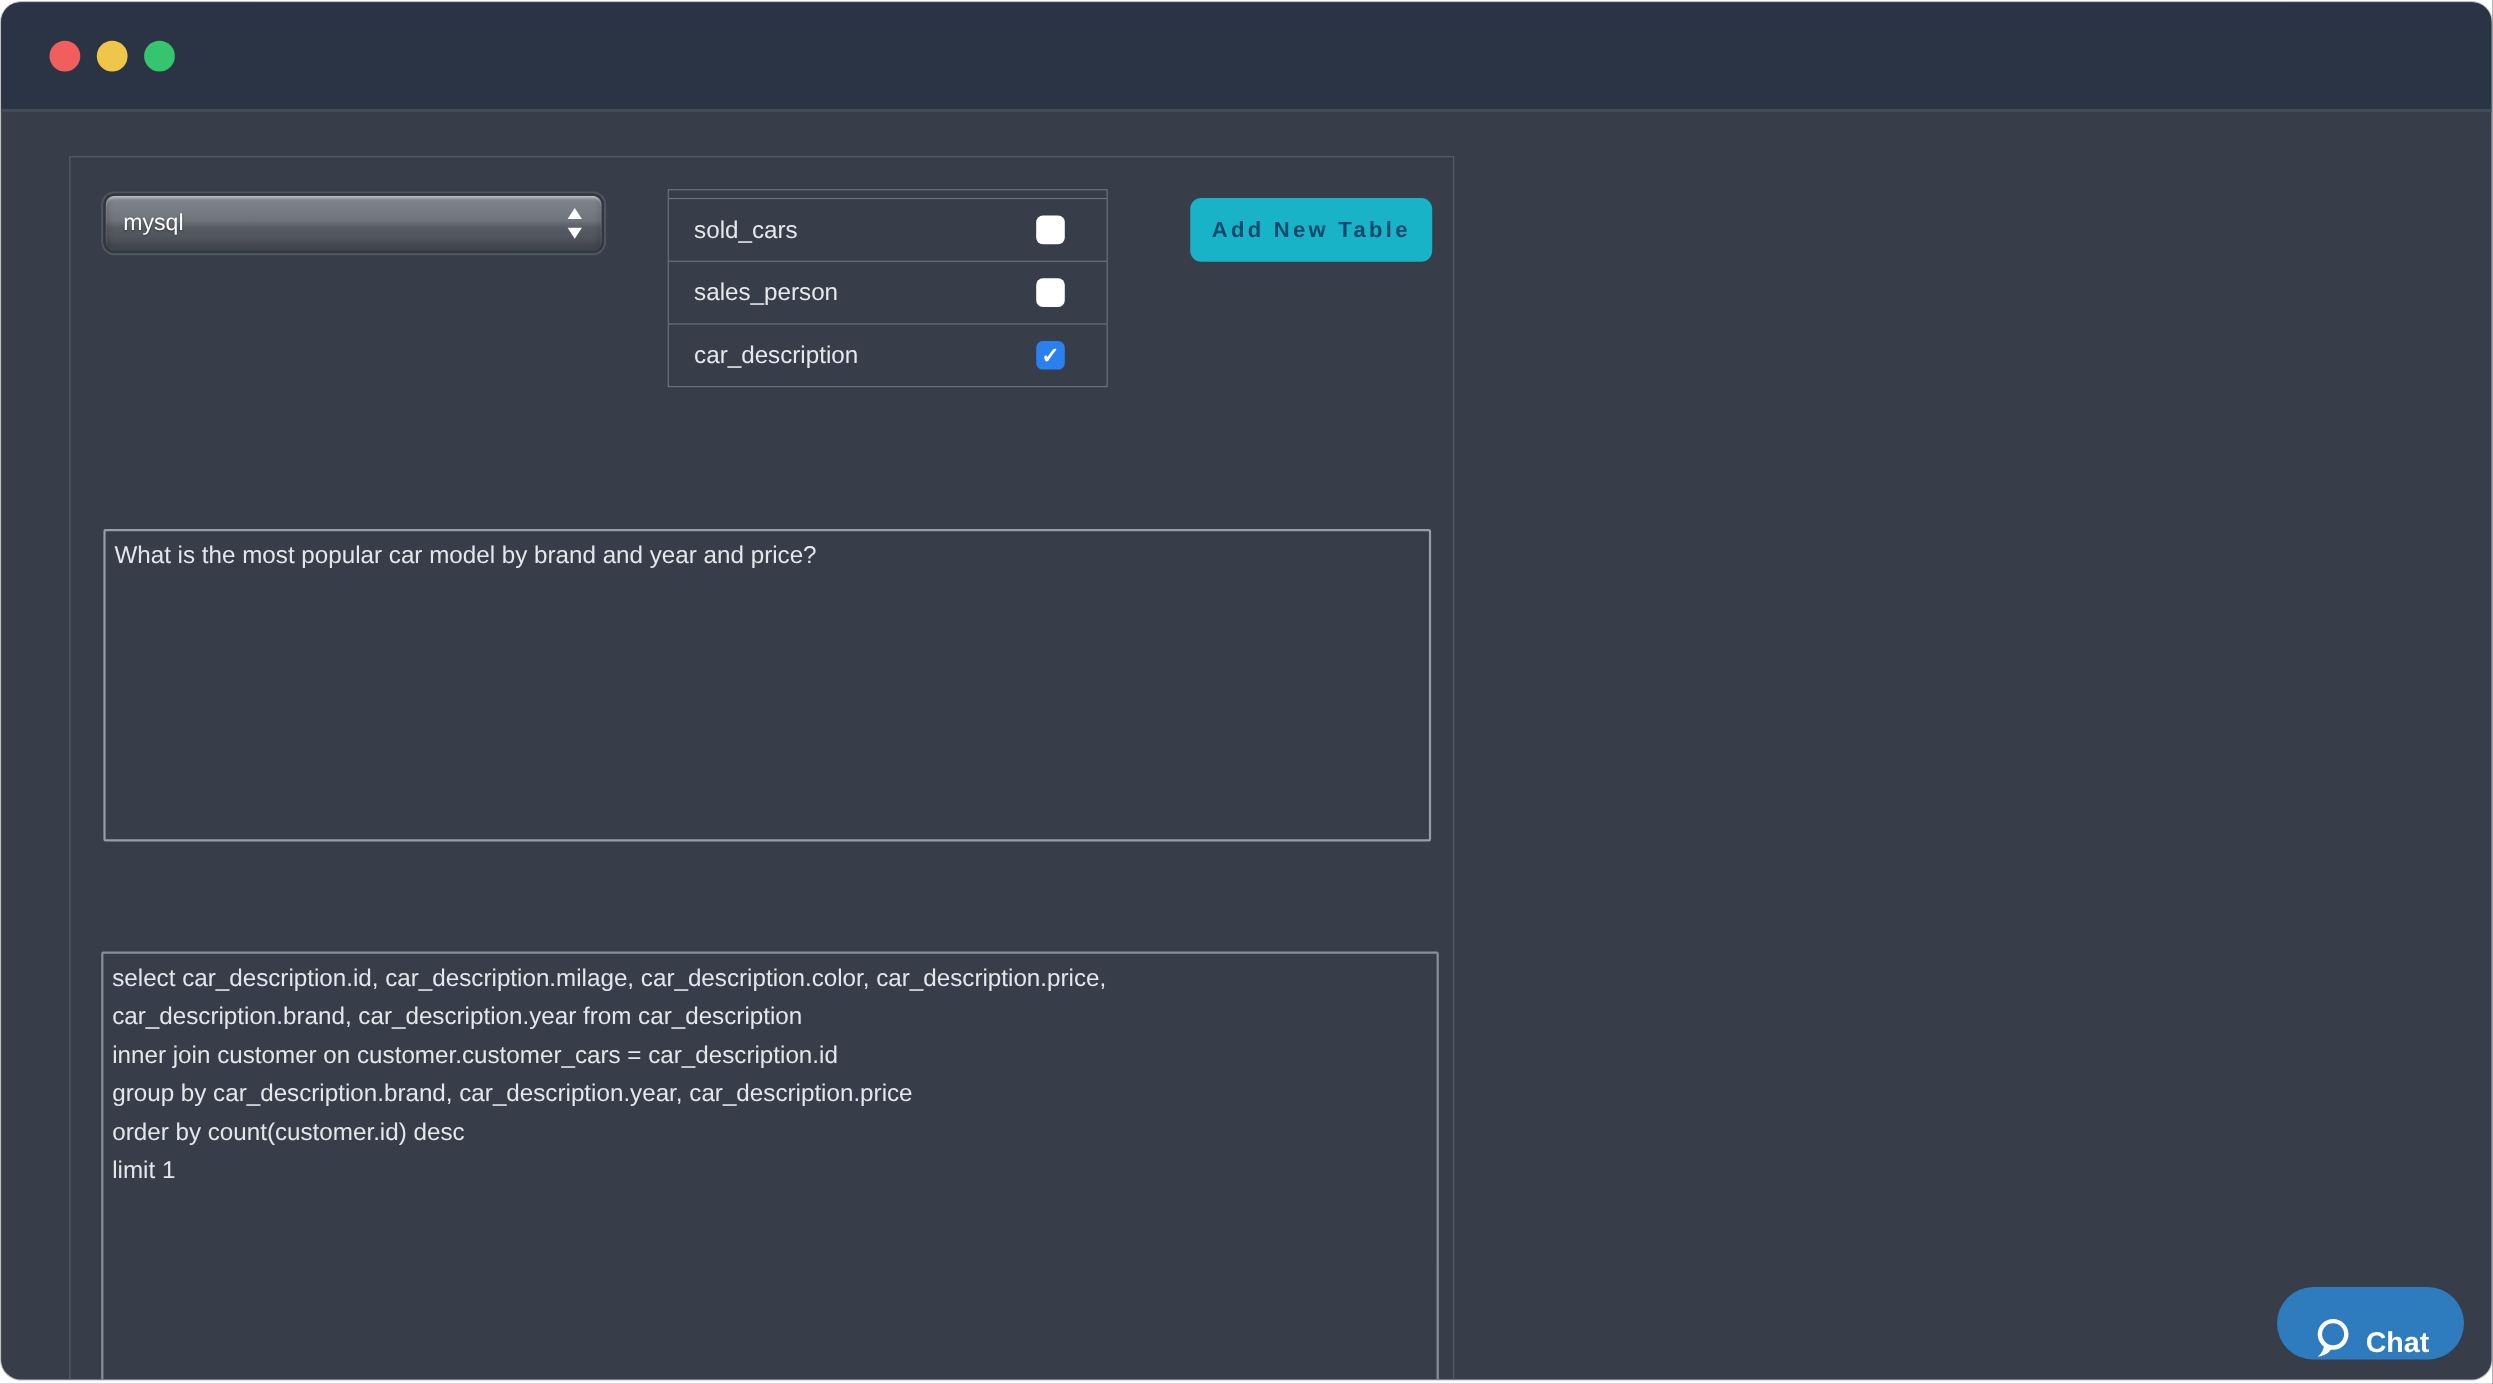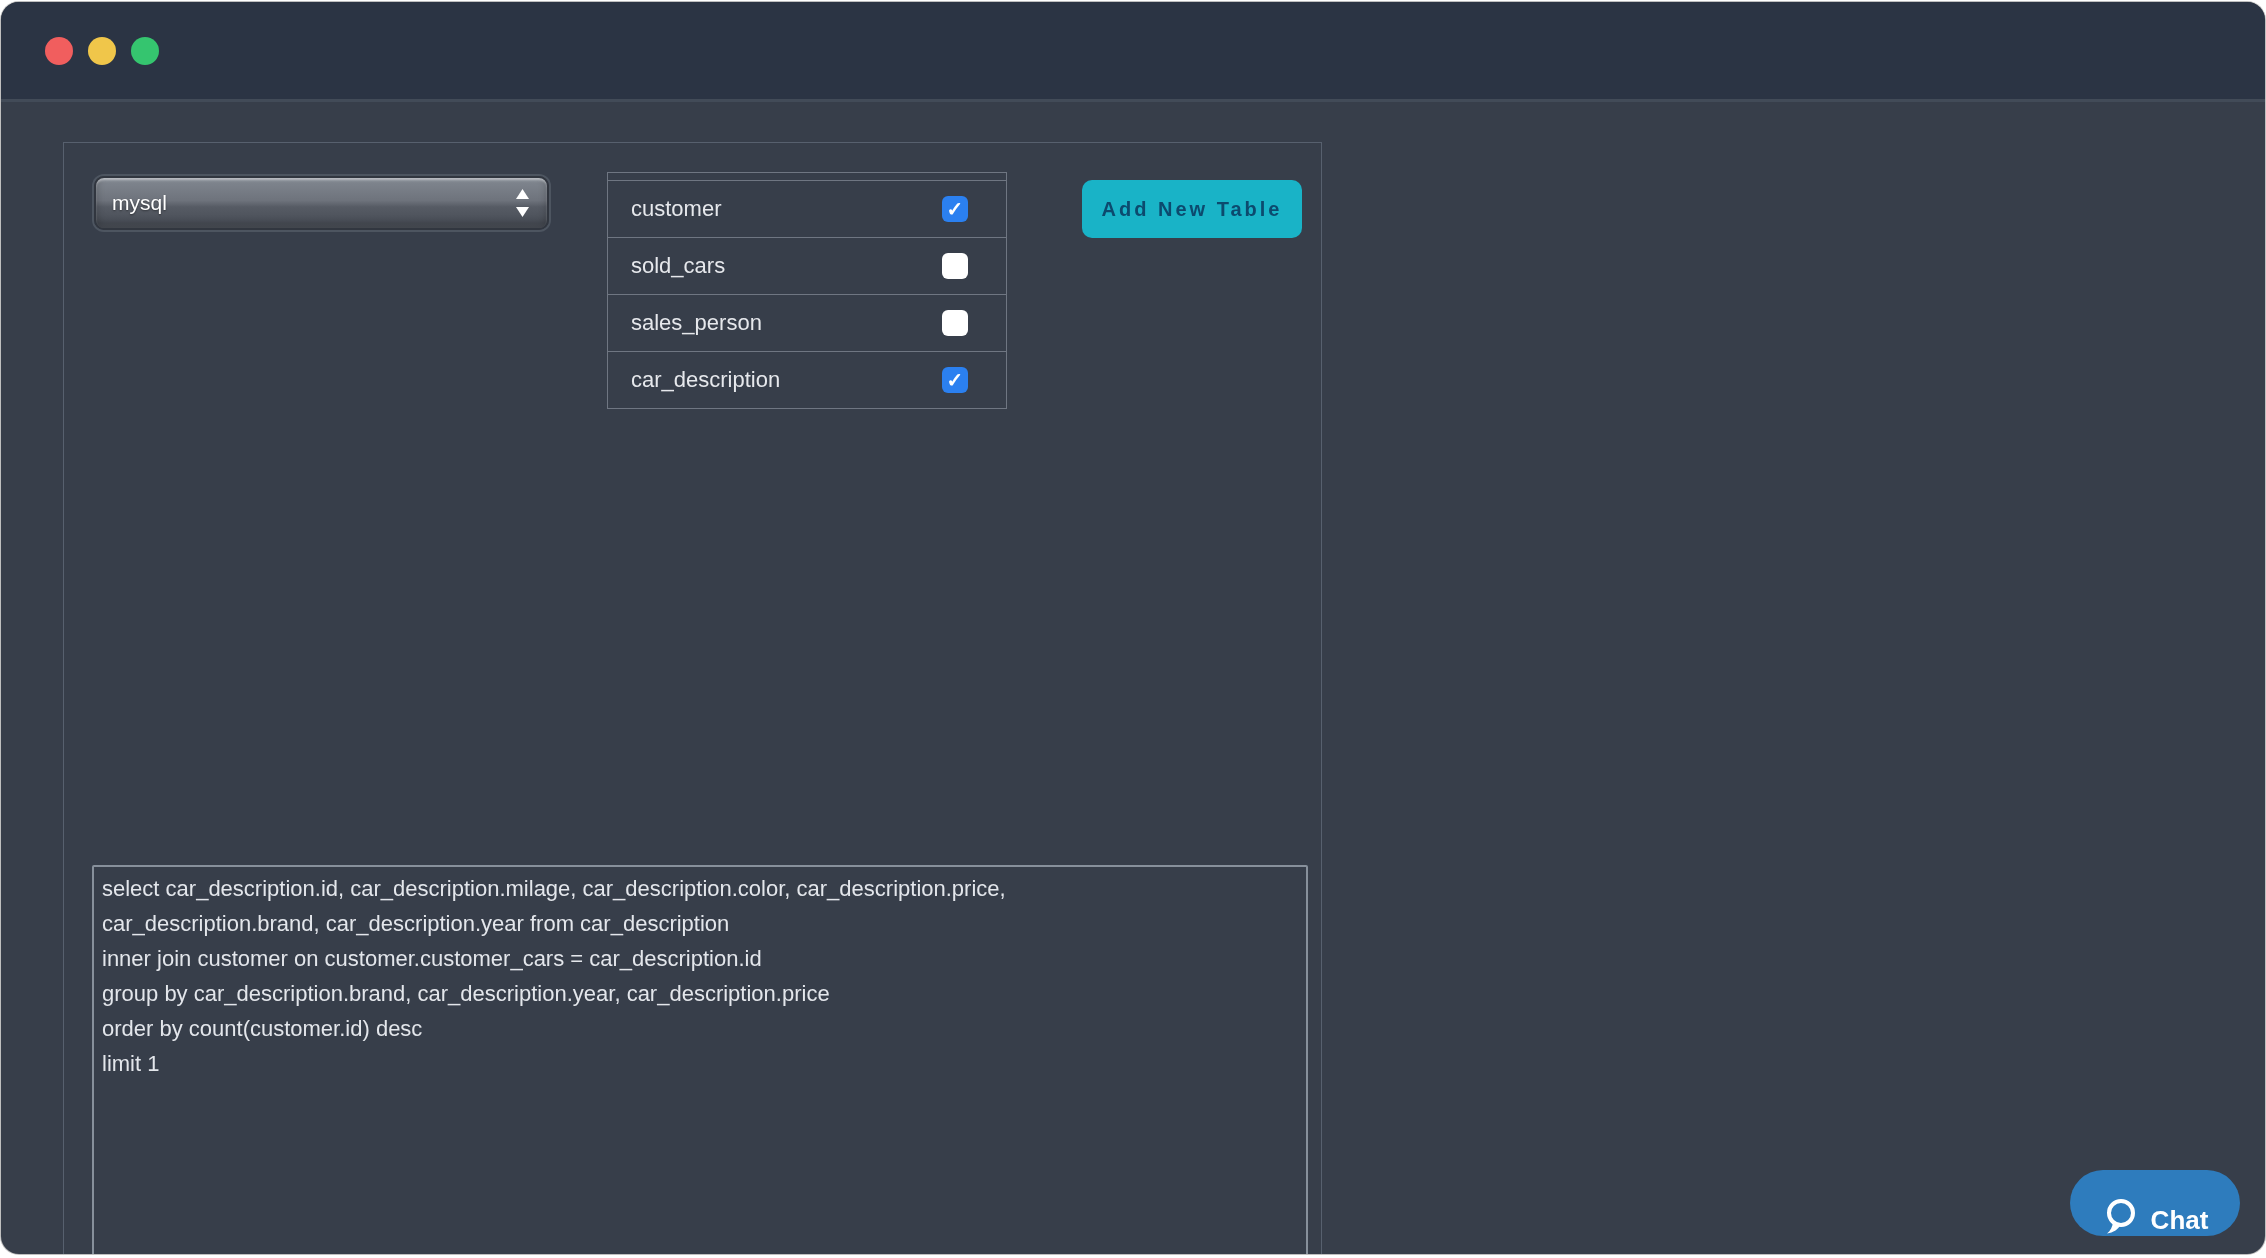--- a/index.html
+++ b/index.html
@@ -142,39 +142,36 @@
         <span class="select-arrows">
           <svg width="17" height="30" viewBox="0 0 17 30">
             <path d="M8.5 1 L15 11 L2 11 Z" fill="#ffffff"></path>
             <path d="M8.5 29 L15 19 L2 19 Z" fill="#ffffff"></path>
           </svg>
         </span>
       </div>
 
       <div class="table-list">
         <div class="table-row">
-          <span class="table-name">customer</span>
-          <span class="checkbox checked"></span>
-        </div>
-        <div class="table-row">
           <span class="table-name">sold_cars</span>
           <span class="checkbox"></span>
         </div>
         <div class="table-row">
           <span class="table-name">sales_person</span>
           <span class="checkbox"></span>
         </div>
         <div class="table-row">
           <span class="table-name">car_description</span>
           <span class="checkbox checked"></span>
         </div>
       </div>
 
       <button class="btn add-btn">Add New Table</button>
 
+      <textarea class="question" spellcheck="false" style="">What is the most popular car model by brand and year and price?</textarea>
 
 
       <textarea class="sql" spellcheck="false" style="">select car_description.id, car_description.milage, car_description.color, car_description.price,
 car_description.brand, car_description.year from car_description
 inner join customer on customer.customer_cars = car_description.id
 group by car_description.brand, car_description.year, car_description.price
 order by count(customer.id) desc
 limit 1</textarea>
 
     </div>

